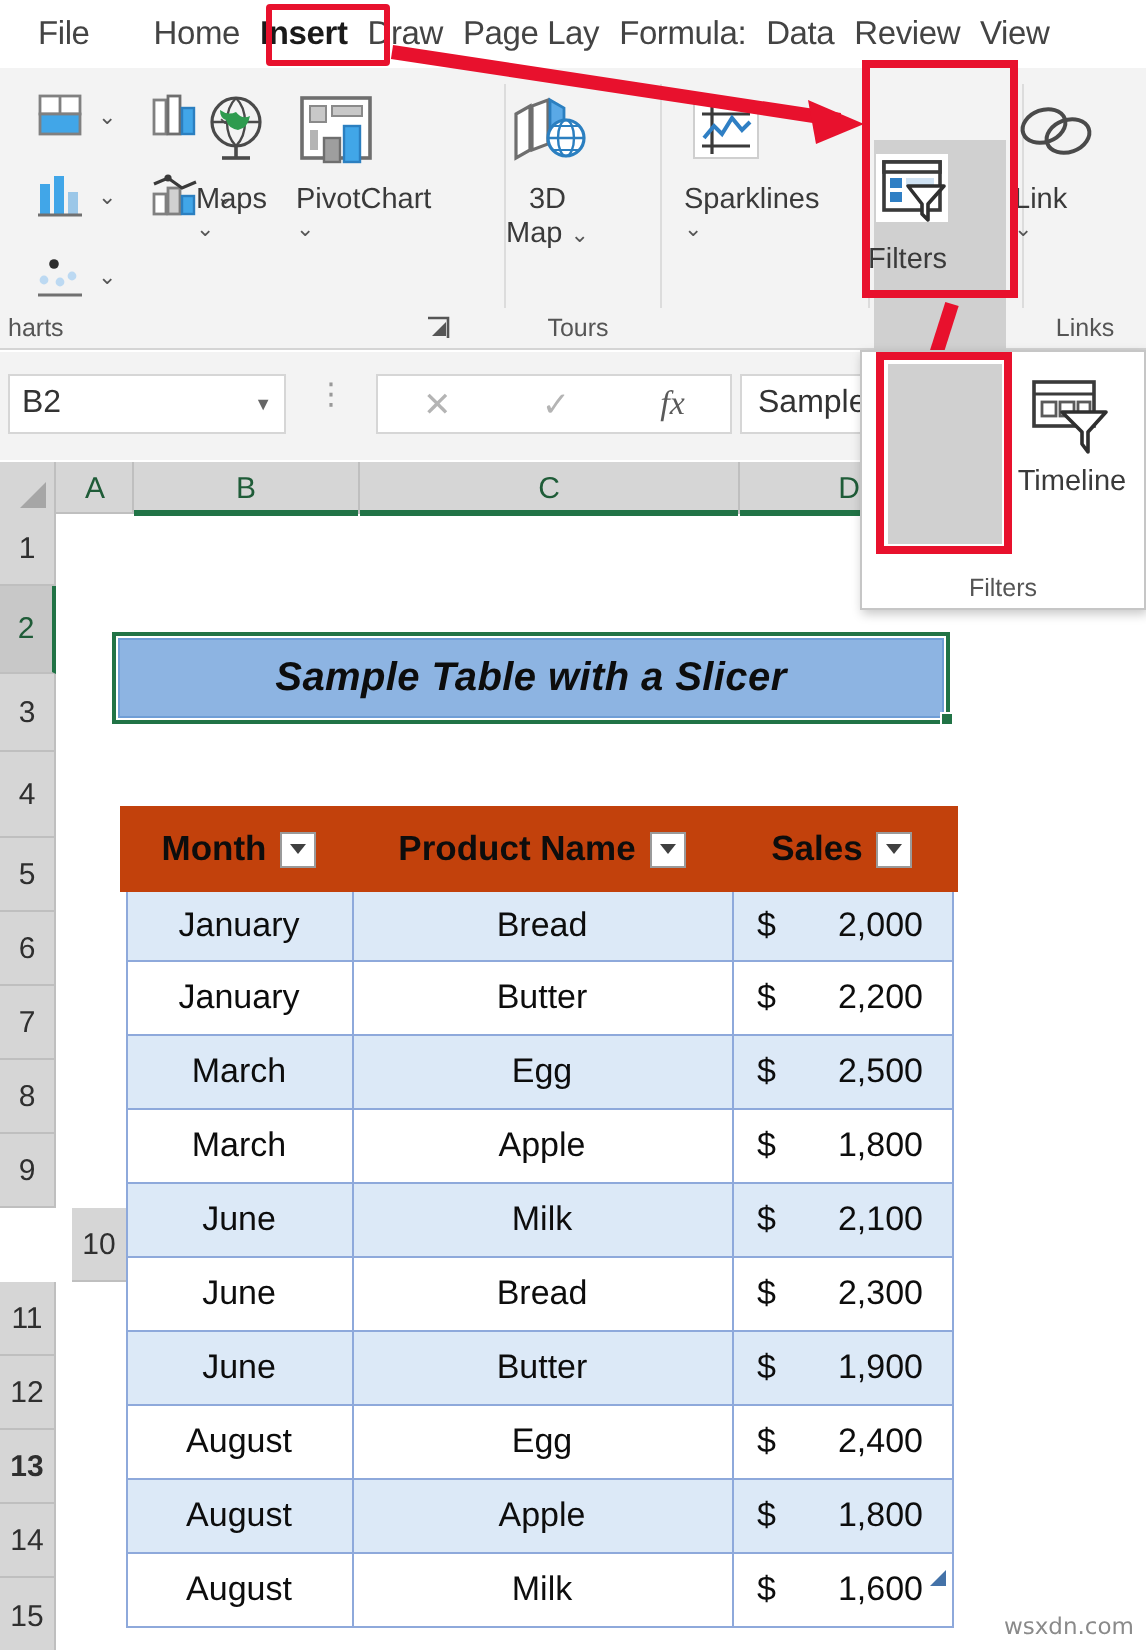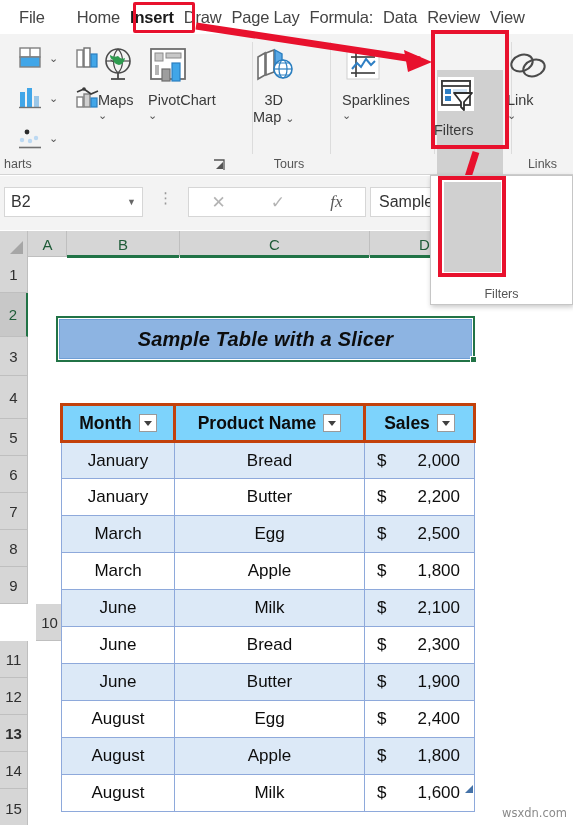--- a/index.html
+++ b/index.html
@@ -168,22 +168,22 @@
     border-collapse: collapse;
     table-layout: fixed;
   }
   .dtable td, .dtable th {
     border: 1px solid #8ea9db;
     height: 37px; text-align: center; vertical-align: middle;
     font-size: 17px; color: #0d0d0d;
     padding: 0;
   }
   .dtable th {
-    background: #7dd3fc; font-weight: bold; font-size: 17.5px;
-    border: 3px solid #c2410c;
+    background: #c2410c; font-weight: bold; font-size: 17.5px;
+    border: 6px solid #c2410c;
     position: relative;
     margin-top: 46px;
   }
   .th-inner { display: flex; align-items: center; justify-content: center; gap: 7px; padding: 0 4px;}
   .filt-btn {
     width: 18px; height: 18px; background: #ffffff; border: 1px solid #9a9a9a;
     display: flex; align-items: center; justify-content: center; flex: 0 0 18px;
   }
   .filt-btn .ar {
     width: 0; height: 0;
@@ -598,19 +598,32 @@
           </tr>
         </tbody>
       </table>
       <div class="tbl-corner" style="left:436px; top:528px;"></div>
     </div>
   </div>
 
   <div class="ddpanel">
     <div class="slicer-sel" style="left:13px; top:6px; position:absolute; width:57px; height:90px;"></div>
 
+    <div class="ddbtn" style="left:76px;">
+      <div class="glyph">
+        <svg width="46" height="44" viewBox="0 0 46 44">
+          <rect x="4" y="5" width="30" height="22" fill="#ffffff" stroke="#3a3a3a" stroke-width="1.8"></rect>
+          <line x1="4" y1="11" x2="34" y2="11" stroke="#3a3a3a" stroke-width="1.6"></line>
+          <rect x="8" y="15" width="7" height="7" fill="#ffffff" stroke="#5a5a5a" stroke-width="1.4"></rect>
+          <rect x="17" y="15" width="7" height="7" fill="#ffffff" stroke="#5a5a5a" stroke-width="1.4"></rect>
+          <rect x="26" y="15" width="6" height="7" fill="#ffffff" stroke="#5a5a5a" stroke-width="1.4"></rect>
+          <polygon points="18,20 40,20 31,30 31,40 28,36 28,30" fill="#ffffff" stroke="#2f2f2f" stroke-width="1.8" stroke-linejoin="round"></polygon>
+        </svg>
+      </div>
+      <div class="cap">Timeline</div>
+    </div>
 
     <div class="ddgrp-label">Filters</div>
   </div>
   <div class="slicer-hl"></div>
 
   <div class="watermark">wsxdn.com</div>
 </div>
 
 </body></html>

